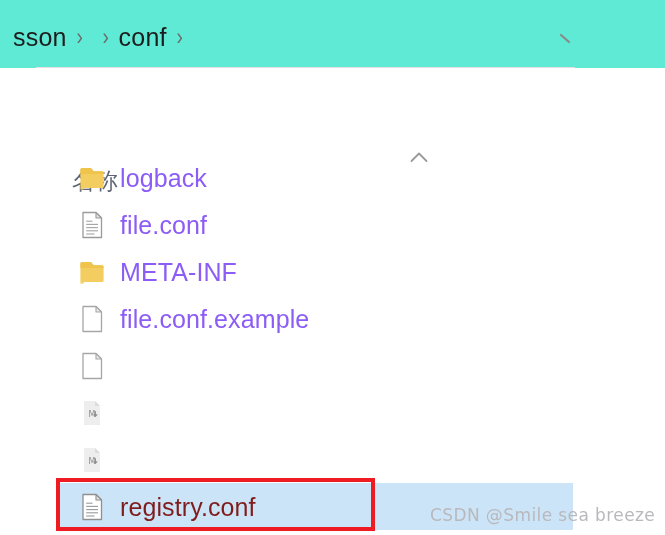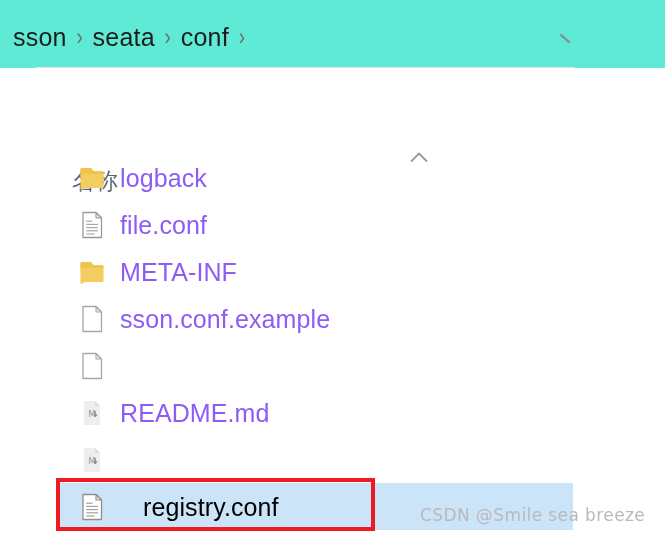--- a/index.html
+++ b/index.html
@@ -128,56 +128,54 @@
   
   .file-row.selected .selection-band {
     position: absolute;
     left: 58px;
     top: -1px;
     width: 515px;
     height: 47px;
     background: #cce4f7;
   }
   .file-row.selected .file-label {
-    color: #000000;
-    margin-left: 23px;
+    color: #7f1d1d;
   }
 
   
   #annotation-rect {
     position: absolute;
     left: 56px;
     top: 478px;
     width: 319px;
     height: 53px;
     border: 4px solid #ee1b22;
     box-sizing: border-box;
     pointer-events: none;
   }
 
   
   #watermark {
     position: absolute;
-    left: 420px;
+    left: 430px;
     top: 505px;
     font-size: 17px;
     color: #b9b9bd;
     letter-spacing: 0.4px;
     font-family: "DejaVu Sans", "Liberation Sans", sans-serif;
     white-space: nowrap;
   }
 </style>
 </head>
 <body>
 
 <div id="breadcrumb-bar">
   <div id="breadcrumb">
     <span class="crumb clipped">sson</span>
     <span class="crumb-sep">›</span>
-    <span class="crumb">seata</span>
     <span class="crumb-sep">›</span>
     <span class="crumb">conf</span>
     <span class="crumb-sep">›</span>
   </div>
 
   <div id="breadcrumb-dropdown-icon">
     <svg viewBox="0 0 16 16" width="16" height="16" aria-hidden="true">
       <path d="M3 5 L11 12" stroke="currentColor" stroke-width="2.2" fill="none" stroke-linecap="round"></path>
     </svg>
   </div>
@@ -235,42 +233,41 @@
     <span class="file-label">META-INF</span>
   </div>
 
   <div class="file-row">
     <span class="file-icon">
       <svg viewBox="0 0 32 32" width="32" height="32" aria-hidden="true">
         <path d="M7 3.5 h13 l5.5 5.5 V28.5 H7 z" fill="#ffffff" stroke="#a6a6a6" stroke-width="1.3" stroke-linejoin="round"></path>
         <path d="M20 3.5 V9 h5.5 z" fill="#ececec" stroke="#a6a6a6" stroke-width="1.1" stroke-linejoin="round"></path>
       </svg>
     </span>
-    <span class="file-label">sson.conf.example</span>
+    <span class="file-label">file.conf.example</span>
   </div>
 
   <div class="file-row">
     <span class="file-icon">
       <svg viewBox="0 0 32 32" width="32" height="32" aria-hidden="true">
         <path d="M7 3.5 h13 l5.5 5.5 V28.5 H7 z" fill="#ffffff" stroke="#a6a6a6" stroke-width="1.3" stroke-linejoin="round"></path>
         <path d="M20 3.5 V9 h5.5 z" fill="#ececec" stroke="#a6a6a6" stroke-width="1.1" stroke-linejoin="round"></path>
       </svg>
     </span>
   </div>
 
   <div class="file-row">
     <span class="file-icon">
       <svg viewBox="0 0 32 32" width="32" height="32" aria-hidden="true">
         <path d="M8 4 h11 l5 5 V28 H8 z" fill="#eeeeee"></path>
         <path d="M19 4 V9 h5 z" fill="#dcdcdc"></path>
         <text x="16" y="20" font-family="DejaVu Sans, sans-serif" font-size="8" fill="#8d8d8d" text-anchor="middle">M</text>
         <path d="M19.4 14.6 v4.4 M17.9 17.6 l1.5 1.7 1.5-1.7" stroke="#8d8d8d" stroke-width="1.1" fill="none" stroke-linecap="round" stroke-linejoin="round"></path>
       </svg>
     </span>
-    <span class="file-label">README.md</span>
   </div>
 
   <div class="file-row">
     <span class="file-icon">
       <svg viewBox="0 0 32 32" width="32" height="32" aria-hidden="true">
         <path d="M8 4 h11 l5 5 V28 H8 z" fill="#eeeeee"></path>
         <path d="M19 4 V9 h5 z" fill="#dcdcdc"></path>
         <text x="16" y="20" font-family="DejaVu Sans, sans-serif" font-size="8" fill="#8d8d8d" text-anchor="middle">M</text>
         <path d="M19.4 14.6 v4.4 M17.9 17.6 l1.5 1.7 1.5-1.7" stroke="#8d8d8d" stroke-width="1.1" fill="none" stroke-linecap="round" stroke-linejoin="round"></path>
       </svg>

